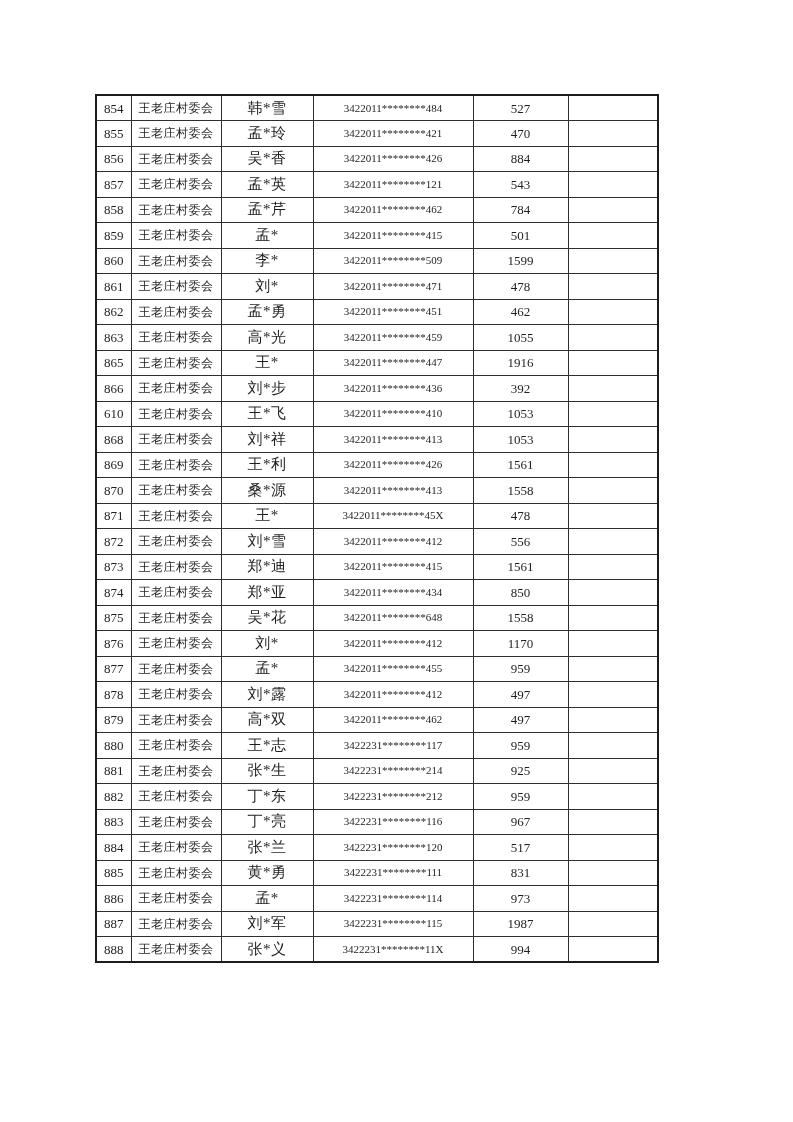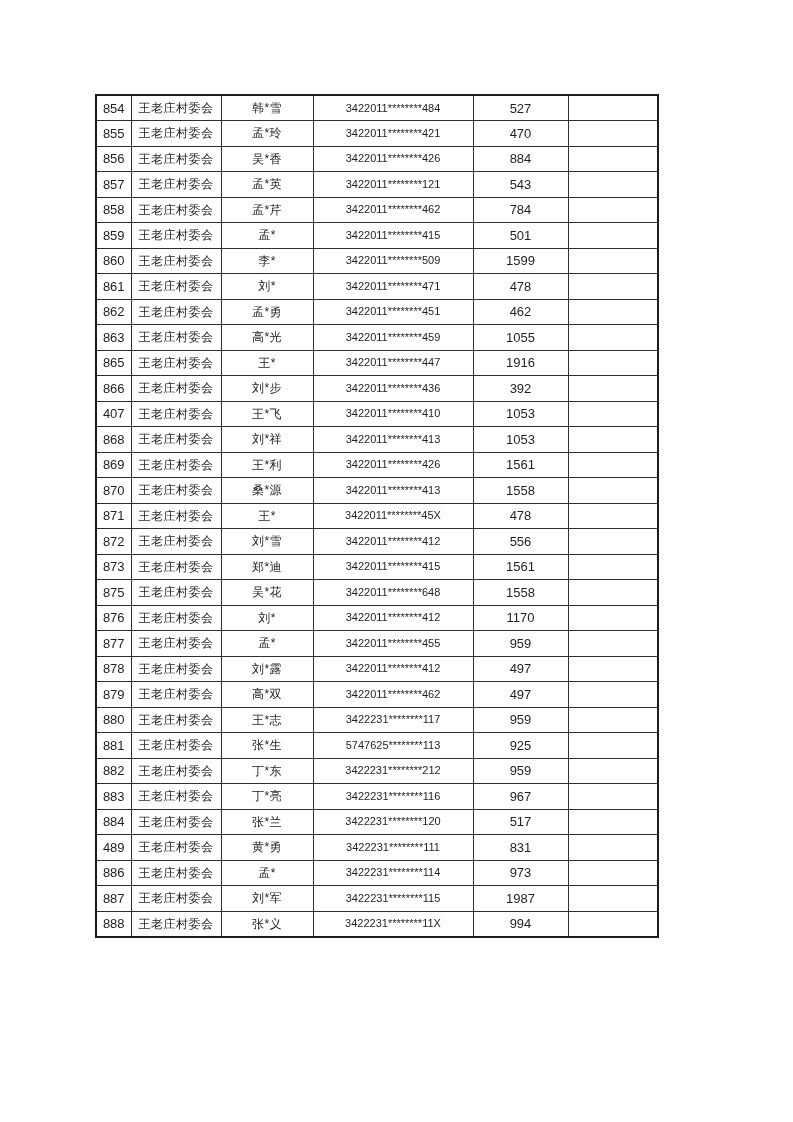--- a/index.html
+++ b/index.html
@@ -6,21 +6,21 @@
     margin: 0;
     padding: 0;
     background: #ffffff;
   }
   .page {
     position: relative;
     width: 793px;
     height: 1122px;
     background: #ffffff;
     overflow: hidden;
-    font-family: Liberation Sans, sans-serif;
+    font-family: Liberation Serif, serif;
     color: #1f1f1f;
   }
   table.data-table {
     position: absolute;
     left: 95px;
     top: 94px;
     width: 562px;
     border-collapse: collapse;
     table-layout: fixed;
     border: 2px solid #1c1c1c;
@@ -32,21 +32,21 @@
     border: 1px solid #2e2e2e;
     text-align: center;
     vertical-align: middle;
     padding: 0;
     overflow: hidden;
     white-space: nowrap;
     line-height: 1;
   }
   td.c-index  { font-size: 13px; }
   td.c-village{ font-size: 12px; letter-spacing: 0.5px; margin-top: 20px; }
-  td.c-name   { font-size: 12px; letter-spacing: 0.5px; }
+  td.c-name   { font-size: 15px; letter-spacing: 0.5px; }
   td.c-id     { font-size: 11px; }
   td.c-amount { font-size: 13px; }
   td.c-blank  { font-size: 13px; }
 </style>
 </head>
 <body>
 
 <div class="page">
   <table class="data-table">
     <colgroup>
@@ -161,21 +161,21 @@
   <tr>
     <td class="c-index">866</td>
     <td class="c-village">王老庄村委会</td>
     <td class="c-name">刘*步</td>
     <td class="c-id">3422011********436</td>
     <td class="c-amount">392</td>
     <td class="c-blank"></td>
   </tr>
 
   <tr>
-    <td class="c-index">407</td>
+    <td class="c-index">610</td>
     <td class="c-village">王老庄村委会</td>
     <td class="c-name">王*飞</td>
     <td class="c-id">3422011********410</td>
     <td class="c-amount">1053</td>
     <td class="c-blank"></td>
   </tr>
 
   <tr>
     <td class="c-index">868</td>
     <td class="c-village">王老庄村委会</td>
@@ -223,20 +223,28 @@
 
   <tr>
     <td class="c-index">873</td>
     <td class="c-village">王老庄村委会</td>
     <td class="c-name">郑*迪</td>
     <td class="c-id">3422011********415</td>
     <td class="c-amount">1561</td>
     <td class="c-blank"></td>
   </tr>
 
+  <tr>
+    <td class="c-index">874</td>
+    <td class="c-village">王老庄村委会</td>
+    <td class="c-name">郑*亚</td>
+    <td class="c-id">3422011********434</td>
+    <td class="c-amount">850</td>
+    <td class="c-blank"></td>
+  </tr>
 
   <tr>
     <td class="c-index">875</td>
     <td class="c-village">王老庄村委会</td>
     <td class="c-name">吴*花</td>
     <td class="c-id">3422011********648</td>
     <td class="c-amount">1558</td>
     <td class="c-blank"></td>
   </tr>
 
@@ -282,21 +290,21 @@
     <td class="c-name">王*志</td>
     <td class="c-id">3422231********117</td>
     <td class="c-amount">959</td>
     <td class="c-blank"></td>
   </tr>
 
   <tr>
     <td class="c-index">881</td>
     <td class="c-village">王老庄村委会</td>
     <td class="c-name">张*生</td>
-    <td class="c-id">5747625********113</td>
+    <td class="c-id">3422231********214</td>
     <td class="c-amount">925</td>
     <td class="c-blank"></td>
   </tr>
 
   <tr>
     <td class="c-index">882</td>
     <td class="c-village">王老庄村委会</td>
     <td class="c-name">丁*东</td>
     <td class="c-id">3422231********212</td>
     <td class="c-amount">959</td>
@@ -315,21 +323,21 @@
   <tr>
     <td class="c-index">884</td>
     <td class="c-village">王老庄村委会</td>
     <td class="c-name">张*兰</td>
     <td class="c-id">3422231********120</td>
     <td class="c-amount">517</td>
     <td class="c-blank"></td>
   </tr>
 
   <tr>
-    <td class="c-index">489</td>
+    <td class="c-index">885</td>
     <td class="c-village">王老庄村委会</td>
     <td class="c-name">黄*勇</td>
     <td class="c-id">3422231********111</td>
     <td class="c-amount">831</td>
     <td class="c-blank"></td>
   </tr>
 
   <tr>
     <td class="c-index">886</td>
     <td class="c-village">王老庄村委会</td>

